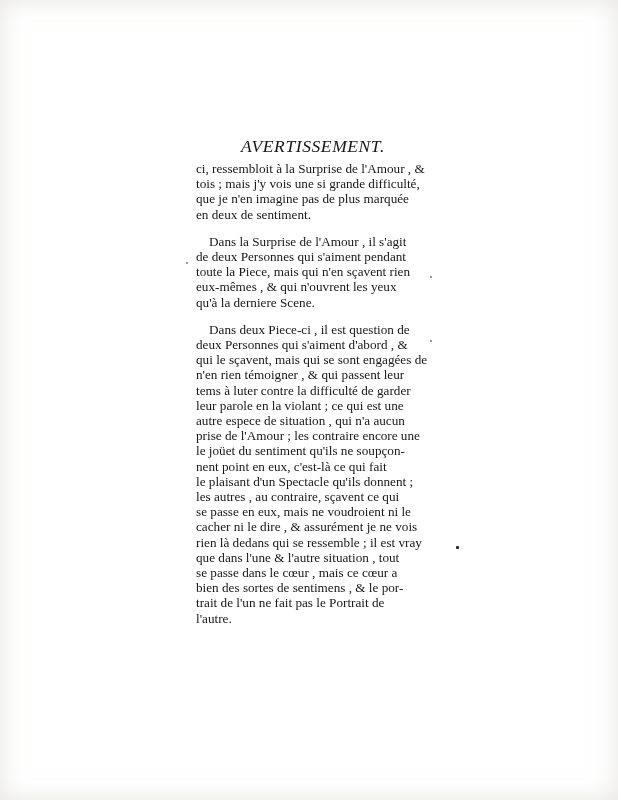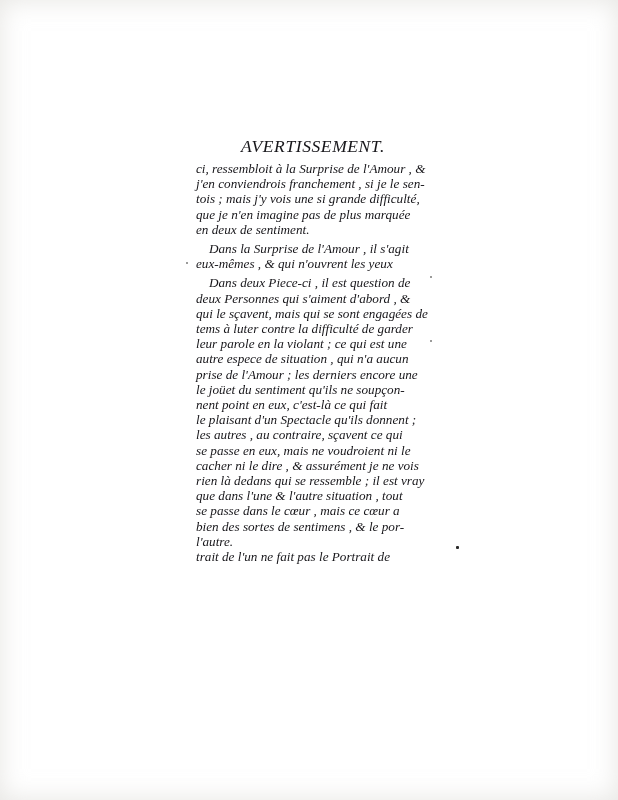--- a/index.html
+++ b/index.html
@@ -44,24 +44,23 @@
     white-space: nowrap;
     text-indent: 4px;
   }
   .para {
     font-size: 13.2px;
     line-height: 15.2px;
     color: #17161a;
     text-align: justify;
     margin: 0;
     hyphens: none;
-    font-style: italic;
   }
   .para + .para {
-    margin-top: 4px;
+    margin-top: 12px;
   }
   .para .ln {
     display: block;
     white-space: nowrap;
   }
   .para .ln.last {
     white-space: normal;
   }
   
   .speck {
@@ -84,51 +83,54 @@
 <body>
 
 <div class="page">
   <div class="scan"></div>
 
   <div class="text-block">
     <div class="heading">AVERTISSEMENT.</div>
 
     <p class="para">
       <span class="ln">ci, ressembloit à la Surprise de l'Amour , &amp;</span>
-      <span class="ln">j'en conviendrois franchement , si je le sen-</span>
       <span class="ln">tois ; mais j'y vois une si grande difficulté,</span>
       <span class="ln">que je n'en imagine pas de plus marquée</span>
       <span class="ln last">en deux de sentiment.</span>
     </p>
 
     <p class="para">
       <span class="ln" style="text-indent:13px">Dans la Surprise de l'Amour , il s'agit</span>
+      <span class="ln">de deux Personnes qui s'aiment pendant</span>
+      <span class="ln">toute la Piece, mais qui n'en sçavent rien</span>
       <span class="ln">eux-mêmes , &amp; qui n'ouvrent les yeux</span>
+      <span class="ln last">qu'à la derniere Scene.</span>
     </p>
 
     <p class="para">
       <span class="ln" style="text-indent:13px">Dans deux Piece-ci , il est question de</span>
       <span class="ln">deux Personnes qui s'aiment d'abord , &amp;</span>
       <span class="ln">qui le sçavent, mais qui se sont engagées de</span>
+      <span class="ln">n'en rien témoigner , &amp; qui passent leur</span>
       <span class="ln">tems à luter contre la difficulté de garder</span>
       <span class="ln">leur parole en la violant ; ce qui est une</span>
       <span class="ln">autre espece de situation , qui n'a aucun</span>
-      <span class="ln">prise de l'Amour ; les derniers encore une</span>
+      <span class="ln">prise de l'Amour ; les contraire encore une</span>
       <span class="ln">le joüet du sentiment qu'ils ne soupçon-</span>
       <span class="ln">nent point en eux, c'est-là ce qui fait</span>
       <span class="ln">le plaisant d'un Spectacle qu'ils donnent ;</span>
       <span class="ln">les autres , au contraire, sçavent ce qui</span>
       <span class="ln">se passe en eux, mais ne voudroient ni le</span>
       <span class="ln">cacher ni le dire , &amp; assurément je ne vois</span>
       <span class="ln">rien là dedans qui se ressemble ; il est vray</span>
       <span class="ln">que dans l'une &amp; l'autre situation , tout</span>
       <span class="ln">se passe dans le cœur , mais ce cœur a</span>
       <span class="ln">bien des sortes de sentimens , &amp; le por-</span>
+      <span class="ln">trait de l'un ne fait pas le Portrait de</span>
       <span class="ln last">l'autre.</span>
-      <span class="ln">trait de l'un ne fait pas le Portrait de</span>
     </p>
   </div>
 
   <div class="speck s1"></div>
   <div class="speck s2"></div>
   <div class="speck s3"></div>
   <div class="speck s4"></div>
   <div class="edge-shadow"></div>
 </div>
 

